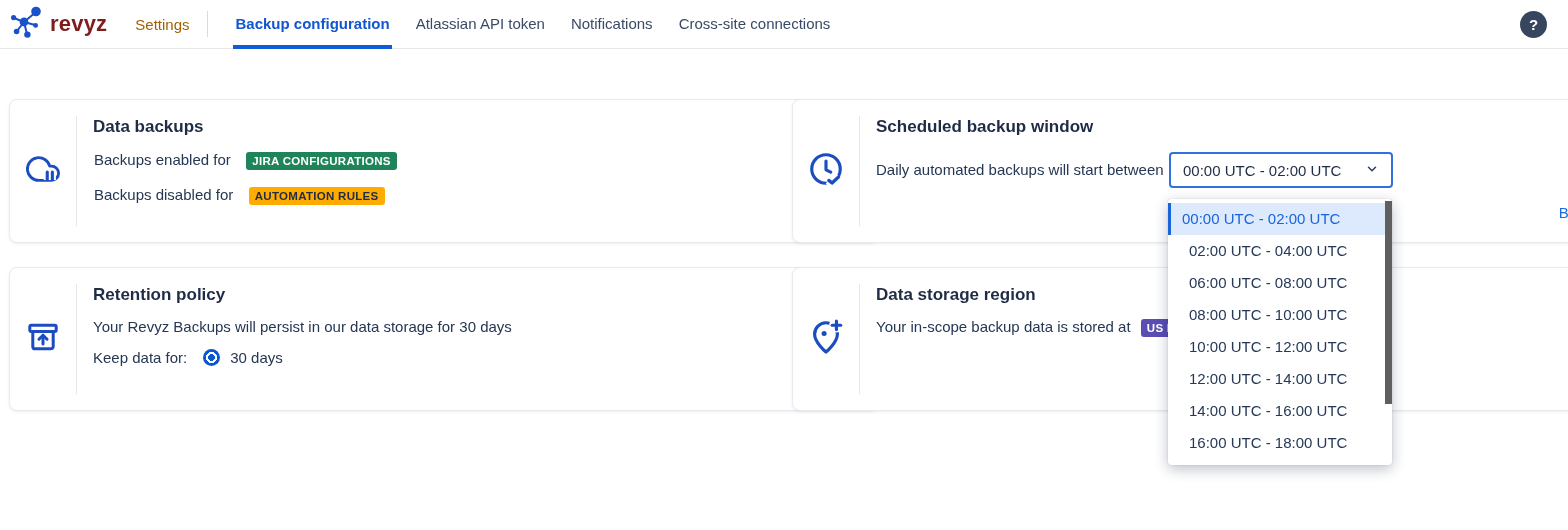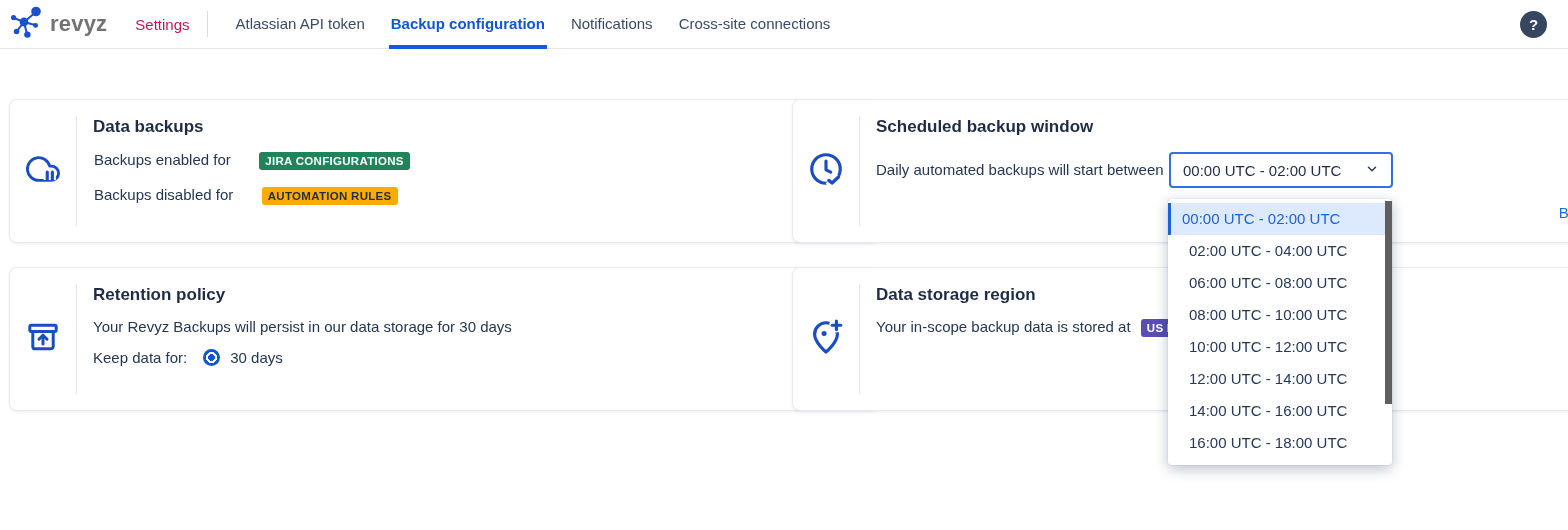--- a/index.html
+++ b/index.html
@@ -3,22 +3,22 @@
 <meta charset="utf-8">
 <style>
   * { margin:0; padding:0; box-sizing:border-box; }
   html,body { width:1568px; height:530px; background:#ffffff; overflow:hidden;
     font-family:"Liberation Sans", sans-serif; color:#253753; }
 
   
   .topnav { position:absolute; left:0; top:0; width:1568px; height:49px;
     display:flex; align-items:center; border-bottom:1px solid #e7e8ec; background:#fff; }
   .brand { display:flex; align-items:center; gap:6px; padding-left:10px; cursor:pointer; }
-  .brand-text { font-size:22px; font-weight:700; color:#737373; letter-spacing:.2px; }
-  .nav-settings { margin-left:28px; font-size:15px; color:#be185d; text-decoration:none; cursor:pointer; }
+  .brand-text { font-size:22px; font-weight:700; color:#7f1d1d; letter-spacing:.2px; }
+  .nav-settings { margin-left:28px; font-size:15px; color:#a16207; text-decoration:none; cursor:pointer; }
   .nav-sep { width:1px; height:26px; background:#d7dade; margin:0 14px 0 18px; }
   .nav-tab { position:relative; height:49px; line-height:48px; padding:0 9px; margin:0 4px;
     font-size:15px; color:#3a4a66; text-decoration:none; cursor:pointer; white-space:nowrap; }
   .nav-tab.active { color:#1256d2; font-weight:700; }
   .nav-tab.active::after { content:""; position:absolute; left:7px; right:7px; bottom:0; height:4px; background:#0f5cd7; }
   .help-btn { margin-left:auto; margin-right:21px; width:27px; height:27px; border-radius:50%;
     background:#37465f; color:#fff; font-size:15px; font-weight:700; display:flex;
     align-items:center; justify-content:center; cursor:pointer; }
 
   
@@ -42,21 +42,21 @@
 
   .row-text { font-size:15px; color:#253753; }
   .badge { display:inline-block; font-size:11.5px; font-weight:700; letter-spacing:.3px;
     padding:3px 6px 3px; border-radius:3px; vertical-align:middle; }
   .badge-green { background:#1f845a; color:#fff; }
   .badge-amber { background:#ffab00; color:#1f2c45; }
   .badge-purple{ background:#5a4db3; color:#fff; }
 
   #card-backups .row1 { position:absolute; left:84px; top:51px; }
   #card-backups .row2 { position:absolute; left:84px; top:86px; }
-  #card-backups .badge { margin-left:24px; }
+  #card-backups .badge { margin-left:11px; }
 
   #card-schedule .desc { position:absolute; left:83px; top:61px; }
   .select-box { position:absolute; left:376px; top:52px; width:224px; height:36px;
     background:#fff; border:2px solid #3070df; border-radius:4px; cursor:pointer;
     display:flex; align-items:center; padding:0 12px; font-size:15px; color:#1f2c45; }
   .select-box .sel-text { flex:1; }
   .backup-now { position:absolute; right:17px; bottom:21px; font-size:15px; color:#1b6be0;
     text-decoration:none; cursor:pointer; }
 
   #card-retention .desc { position:absolute; left:83px; top:50px; }
@@ -98,22 +98,22 @@
         <circle cx="3.6" cy="13.6" r="2.6" fill="#1b50cc"></circle>
         <circle cx="6.6" cy="27.5" r="2.8" fill="#1b50cc"></circle>
         <circle cx="17.4" cy="30.6" r="3.2" fill="#1b50cc"></circle>
         <circle cx="25.6" cy="21.4" r="2.4" fill="#1b50cc"></circle>
       </svg>
     </span>
     <span class="brand-text">revyz</span>
   </div>
   <a class="nav-settings">Settings</a>
   <div class="nav-sep"></div>
+  <a class="nav-tab active">Backup configuration</a>
   <a class="nav-tab">Atlassian API token</a>
-  <a class="nav-tab active">Backup configuration</a>
   <a class="nav-tab">Notifications</a>
   <a class="nav-tab">Cross-site connections</a>
   <div class="help-btn">
     <span>?</span>
   </div>
 </div>
 
 <div class="card" id="card-backups">
   <div class="icon-col">
     <span>

